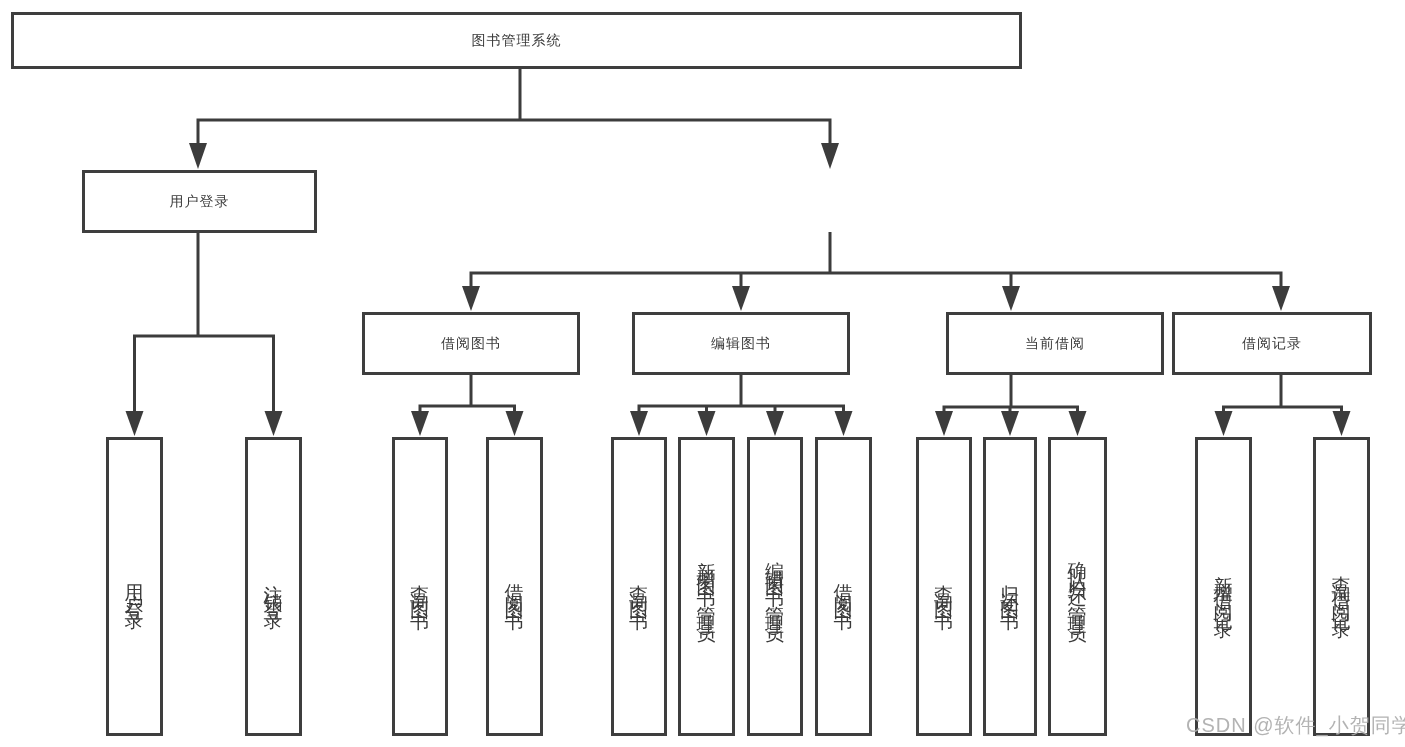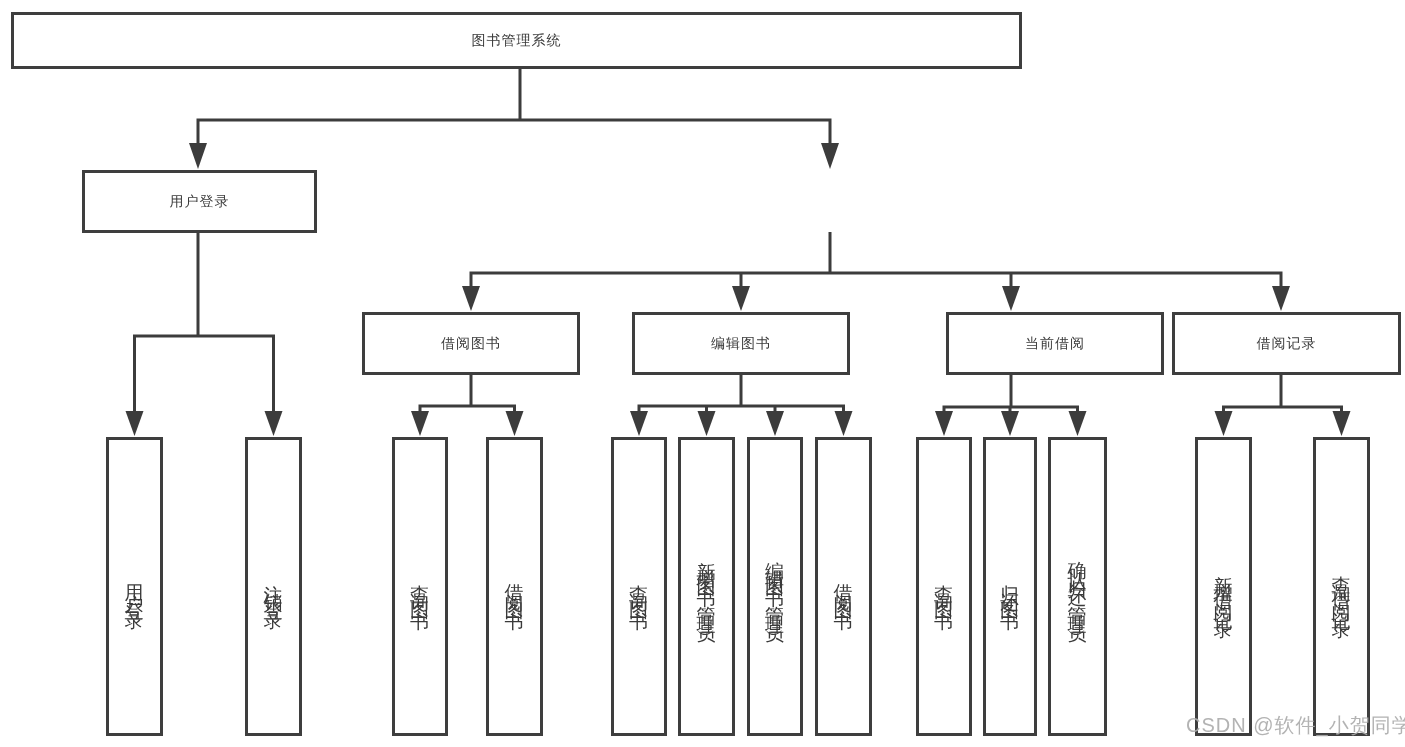--- a/index.html
+++ b/index.html
@@ -97,21 +97,21 @@
 
   <div class="node hnode" style="left:362px;top:312px;width:218px;height:63px;">
     <span>借阅图书</span>
   </div>
   <div class="node hnode" style="left:632px;top:312px;width:218px;height:63px;">
     <span>编辑图书</span>
   </div>
   <div class="node hnode" style="left:902px;top:312px;width:218px;height:63px;margin-left:44px;">
     <span>当前借阅</span>
   </div>
-  <div class="node hnode" style="left:1172px;top:312px;width:229px;height:63px;">
+  <div class="node hnode" style="left:1172px;top:312px;width:200px;height:63px;">
     <span>借阅记录</span>
   </div>
 
   <div class="node leaf" style="left:106px;top:437px;width:57px;height:299px;">
     <span>用户登录</span>
   </div>
   <div class="node leaf" style="left:245px;top:437px;width:57px;height:299px;">
     <span>注销登录</span>
   </div>
   <div class="node leaf" style="left:392px;top:437px;width:56px;height:299px;">

